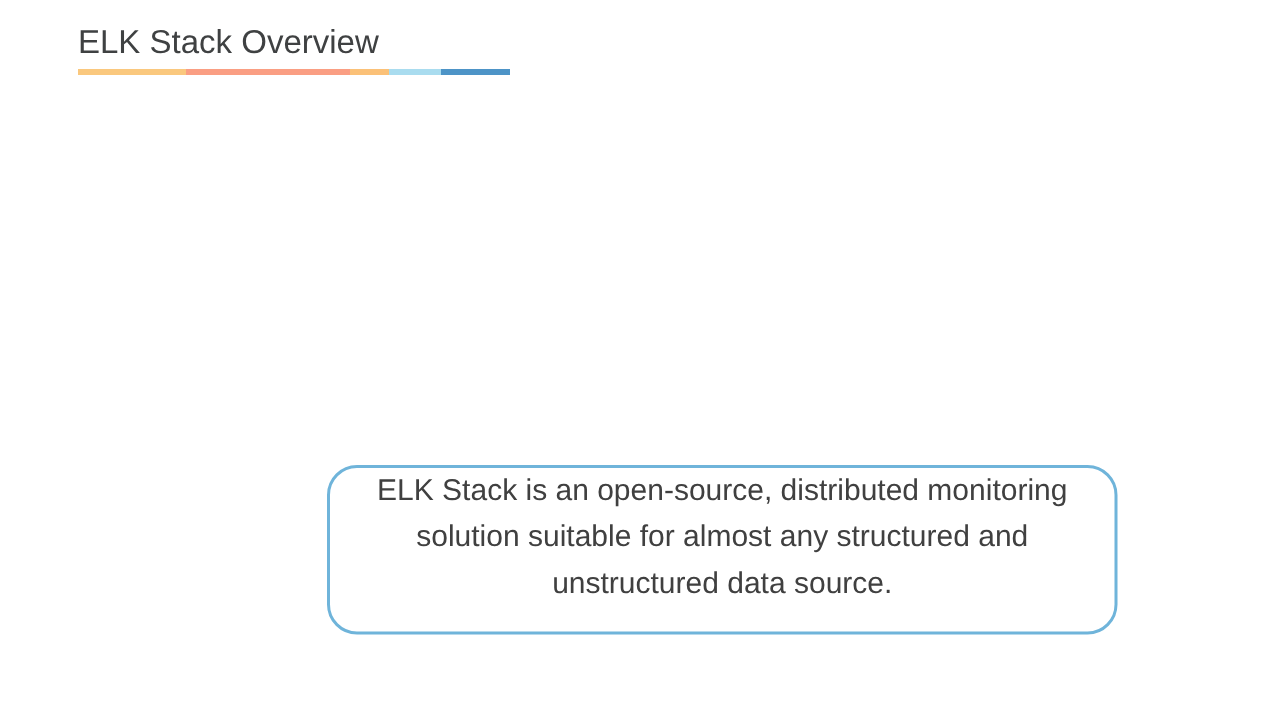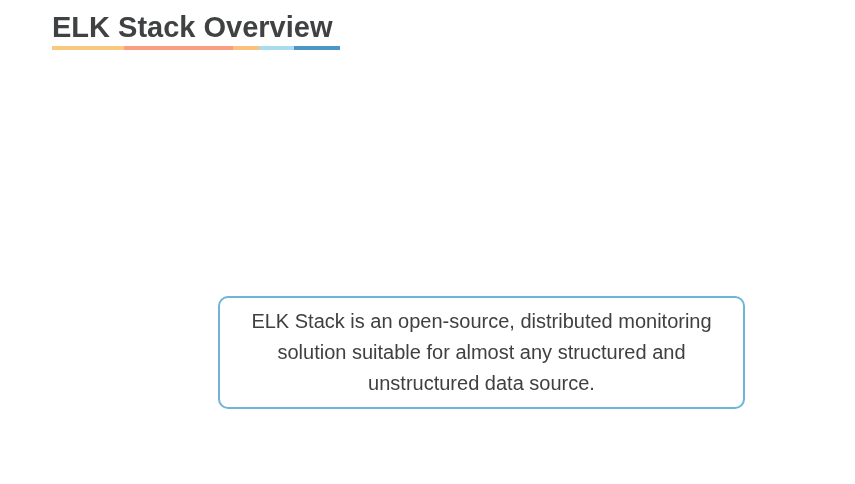--- a/index.html
+++ b/index.html
@@ -17,47 +17,47 @@
   }
 
   
   .title-block {
     position: absolute;
     left: 52px;
     top: 11px;
     width: 288px;
   }
   .page-title {
-    font-size: 29px;
-    font-weight: bold;
+    font-size: 22px;
+    font-weight: normal;
     color: #3f4142;
     letter-spacing: 0px;
     line-height: 33px;
     white-space: nowrap;
   }
   .title-underline {
     margin-top: 2px;
     width: 288px;
     height: 4px;
     
     background: #fac87e;
   }
 
   
   .callout {
     position: absolute;
     left: 218px;
-    top: 296px;
+    top: 310px;
     width: 527px;
     height: 113px;
     background: #ffffff;
     border: 2px solid #6fb4da;
-    border-radius: 10px;
+    border-radius: 20px;
     display: flex;
-    align-items: center;
+    align-items: flex-start;
     justify-content: center;
   }
   .callout p {
     max-width: 468px;
     text-align: center;
     font-size: 20px;
     line-height: 31px;
     color: #404040;
   }
 

